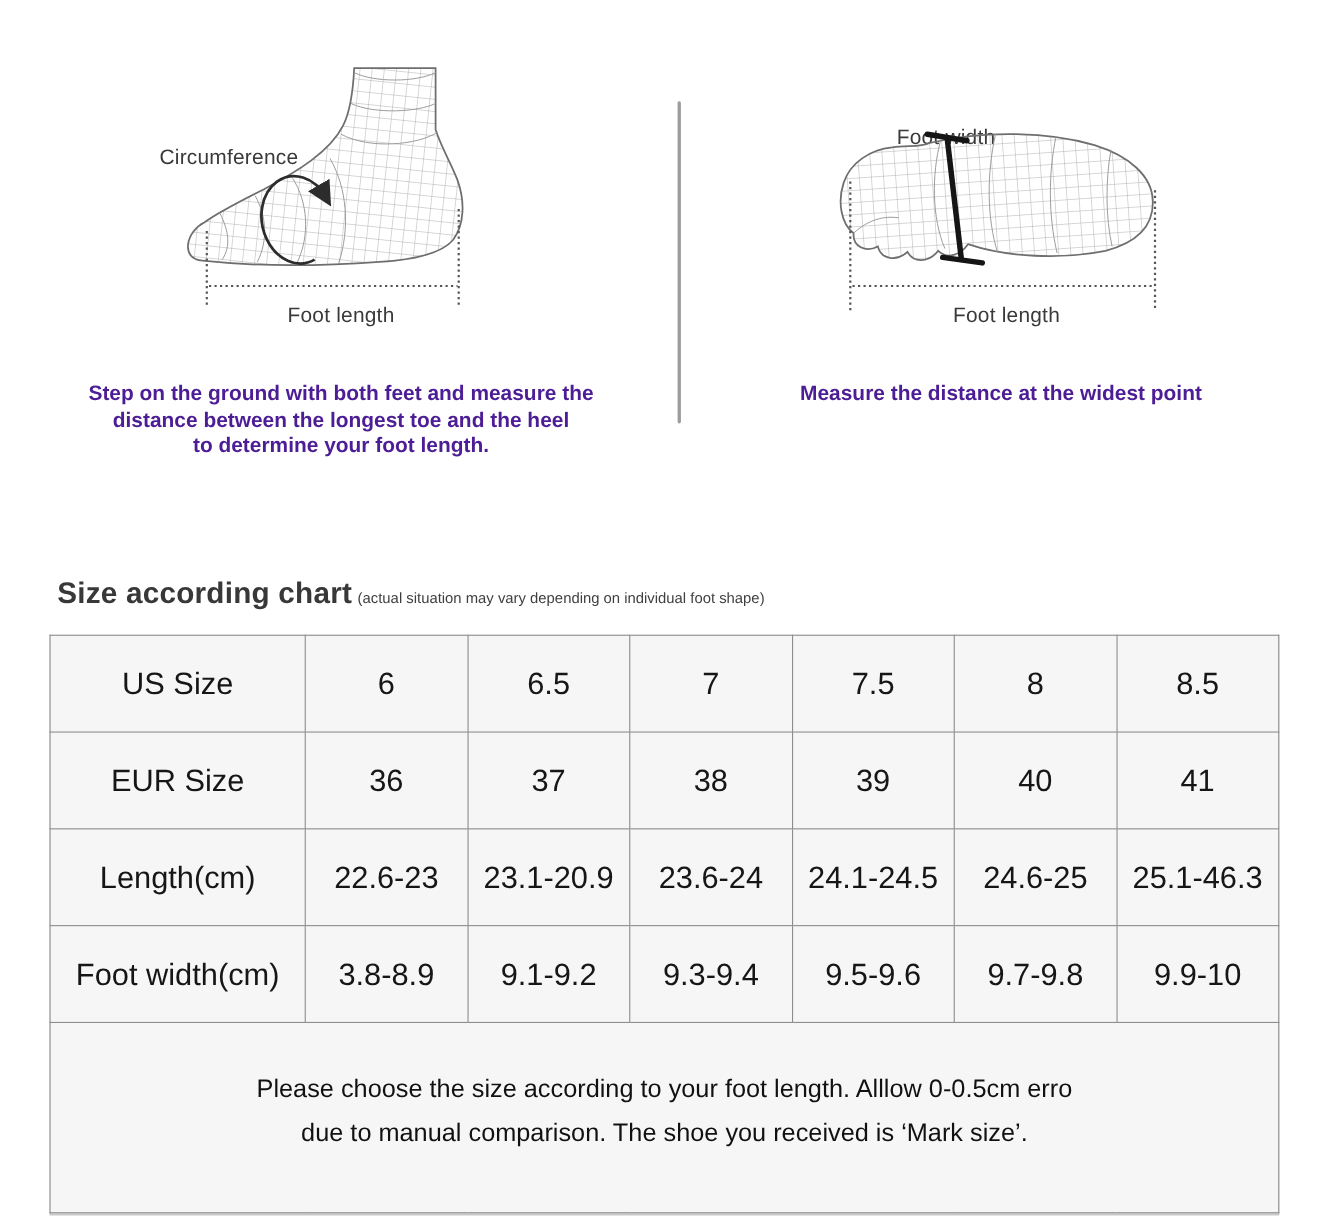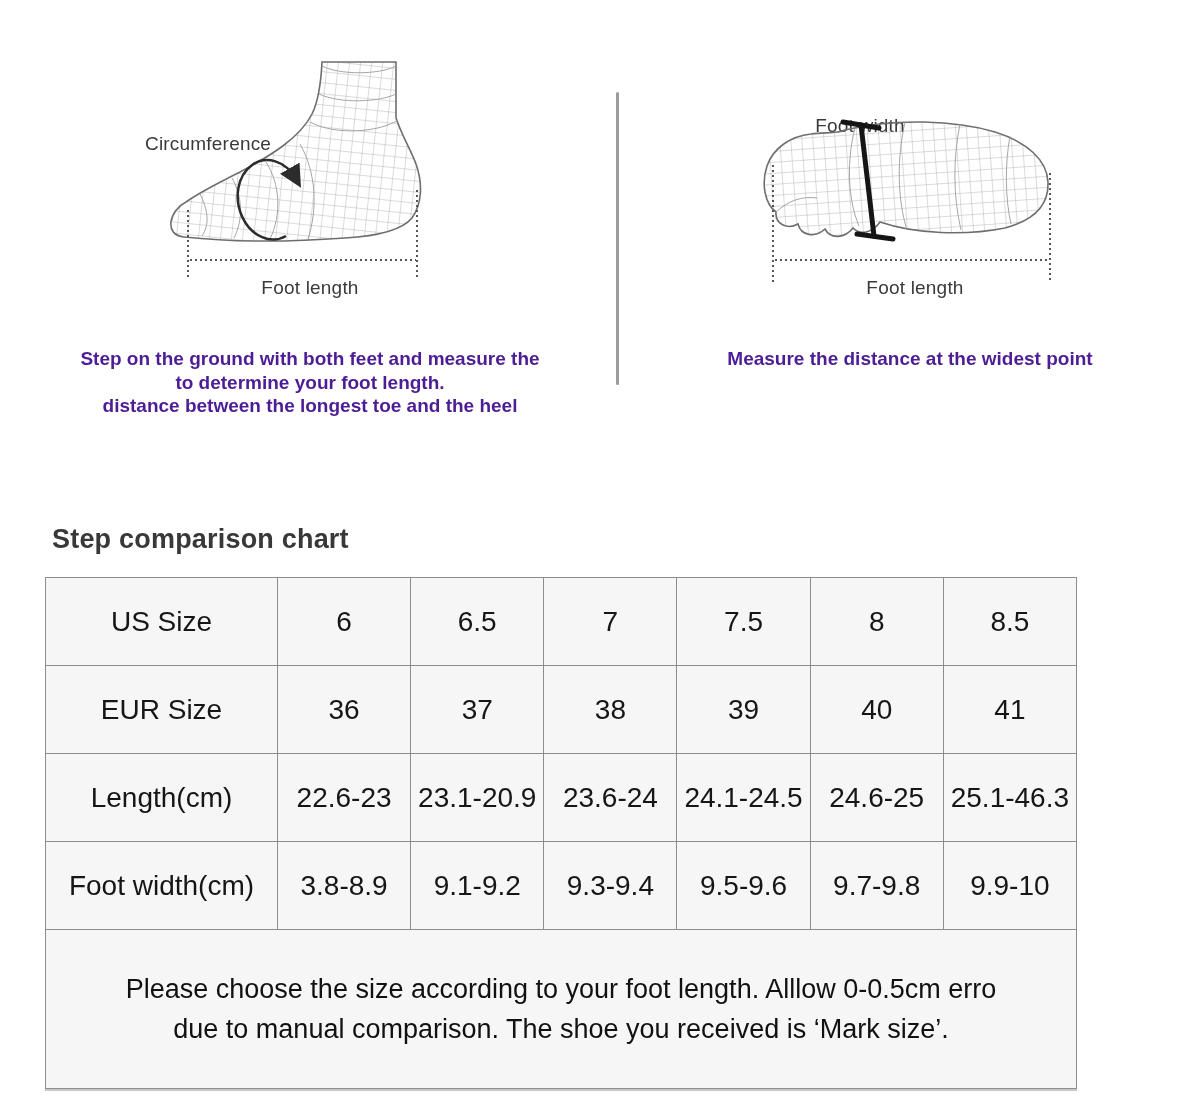--- a/index.html
+++ b/index.html
@@ -16,26 +16,26 @@
 
   
   .instruction{font-size:19px;font-weight:bold;color:#4c1d95;line-height:23.5px;text-align:center;}
 
   
   #heading{left:52px;top:524px;display:flex;align-items:baseline;}
   #heading .title{font-size:27px;font-weight:bold;color:#383838;letter-spacing:.2px;}
   #heading .subtitle{font-size:13.5px;color:#3f3f3f;margin-left:5px;}
 
   
-  #size-table{left:45px;top:577px;width:1032px;border-collapse:collapse;table-layout:fixed;
+  #size-table{left:45px;top:577px;width:1118px;border-collapse:collapse;table-layout:fixed;
               background:#f6f6f6;box-shadow:0 2px 0 #c9c9c9;}
   #size-table td{border:1px solid #8d8d8d;text-align:center;vertical-align:middle;
                  font-size:28px;color:#161616;height:87px;padding:0;}
   #size-table col.c0{width:232px;}
-  #size-table td.note{height:158px;font-size:27px;line-height:40px;padding-bottom:0;color:#111;}
+  #size-table td.note{height:158px;font-size:23px;line-height:40px;padding-bottom:14px;color:#111;}
 </style>
 </head>
 <body>
 
 <div id="canvas">
 
   <svg class="abs" style="left:140px;top:52px;" width="320" height="235" viewBox="0 0 320 235">
     <defs>
       <pattern id="meshA" width="11" height="11" patternUnits="userSpaceOnUse" patternTransform="rotate(6)">
         <path d="M11 0 H0 V11" fill="none" stroke="#a6a6a6" stroke-width="0.8"></path>
@@ -101,29 +101,30 @@
     <g stroke="#555" stroke-width="2" stroke-dasharray="2 3">
       <line x1="18" y1="57" x2="18" y2="174"></line>
       <line x1="295" y1="65" x2="295" y2="174"></line>
       <line x1="20" y1="152" x2="293" y2="152"></line>
     </g>
   </svg>
   <div class="abs diagram-label centered" style="left:765px;top:277px;width:300px;">Foot length</div>
 
   <div class="abs instruction" style="left:60px;top:347px;width:500px;">
     <div>Step on the ground with both feet and measure the</div>
+    <div>distance between the longest toe and the heel</div>
     <div>to determine your foot length.</div>
-    <div>distance between the longest toe and the heel</div>
   </div>
   <div class="abs instruction" style="left:660px;top:347px;width:500px;">
     <div>Measure the distance at the widest point</div>
   </div>
 
   <div class="abs" id="heading">
-    <span class="title">Step comparison chart</span>
+    <span class="title">Size according chart</span>
+    <span class="subtitle">(actual situation may vary depending on individual foot shape)</span>
   </div>
 
   <table class="abs" id="size-table">
     <colgroup>
         <col class="c0">
         <col>
         <col>
         <col>
         <col>
         <col>

